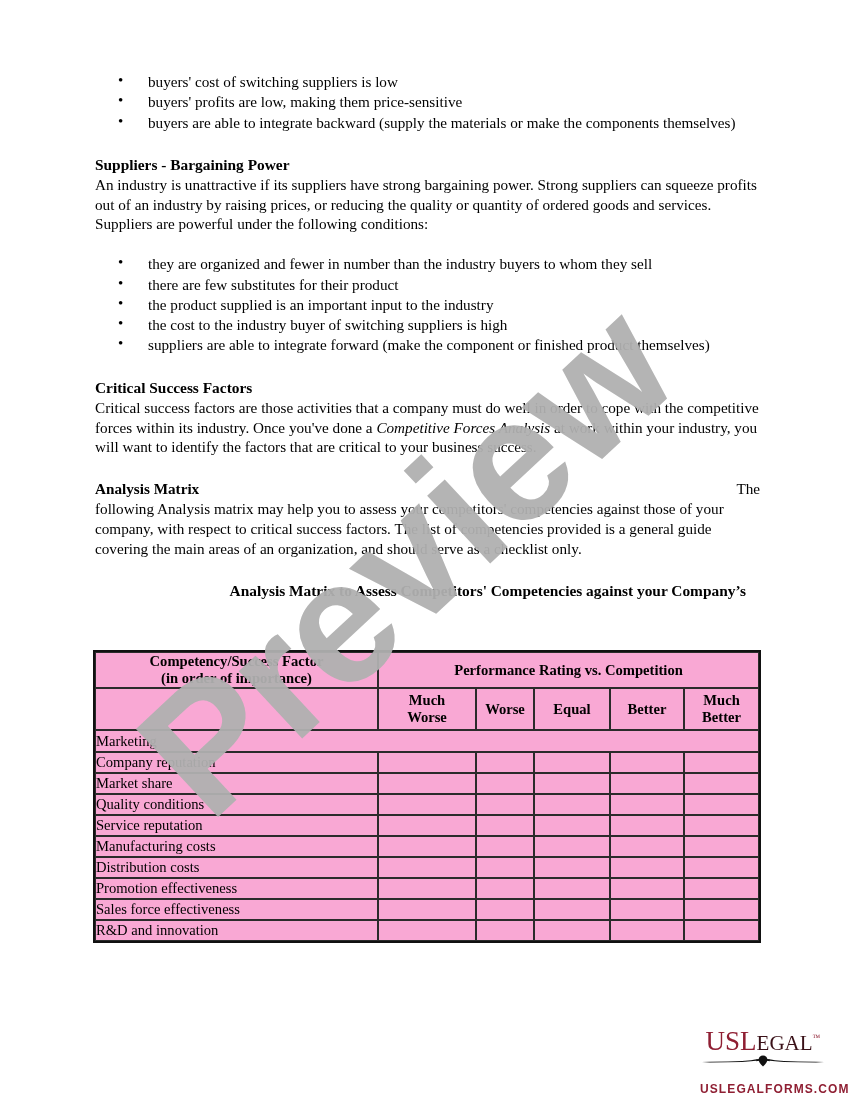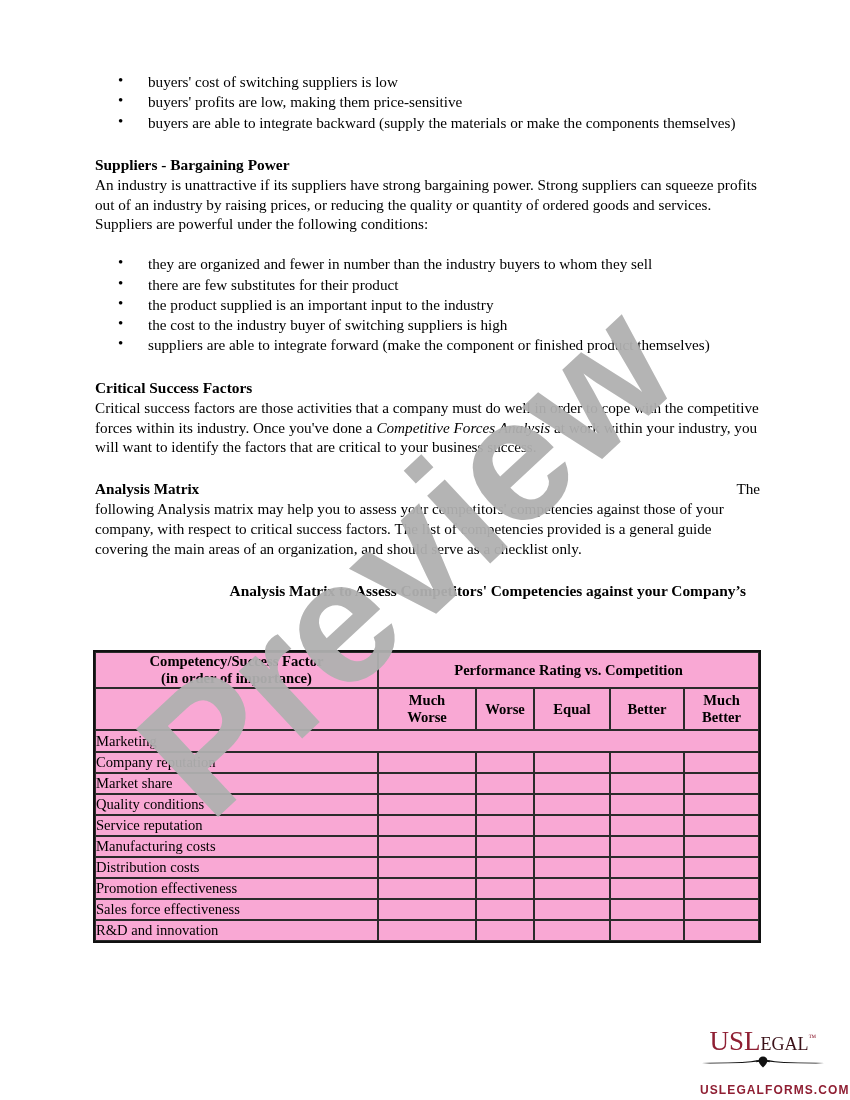--- a/index.html
+++ b/index.html
@@ -192,21 +192,21 @@
   .logo-word {
     position: relative;
     font-family: "Liberation Serif", "DejaVu Serif", serif;
     font-size: 27px;
     line-height: 28px;
     letter-spacing: 0px;
     white-space: nowrap;
     color: #8c1b2f;
   }
   .logo-word .us { color: #8f1f33; }
-  .logo-word .egal { color: #3a1118; font-size: 18px; }
+  .logo-word .egal { color: #3a1118; font-size: 21px; }
   .logo-word .sm {
     font-size: 8px;
     vertical-align: super;
     color: #8f1f33;
     letter-spacing: 0;
   }
   .logo-eagle {
     margin-top: -2px;
     height: 13px;
     line-height: 0;

